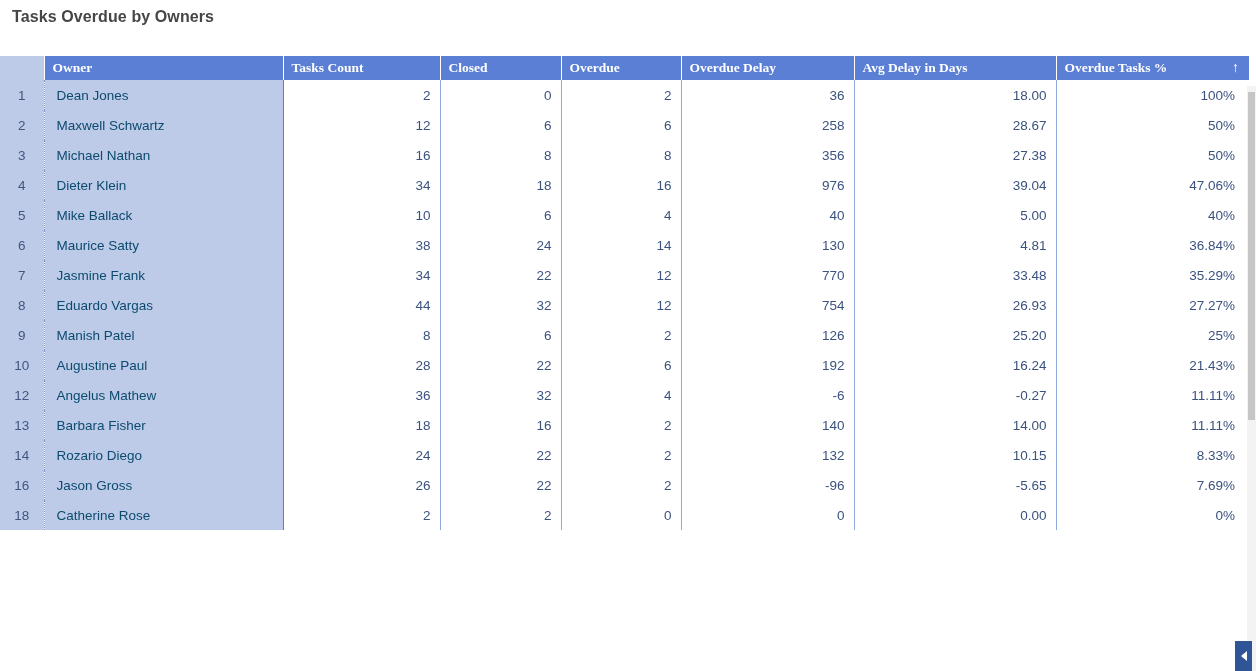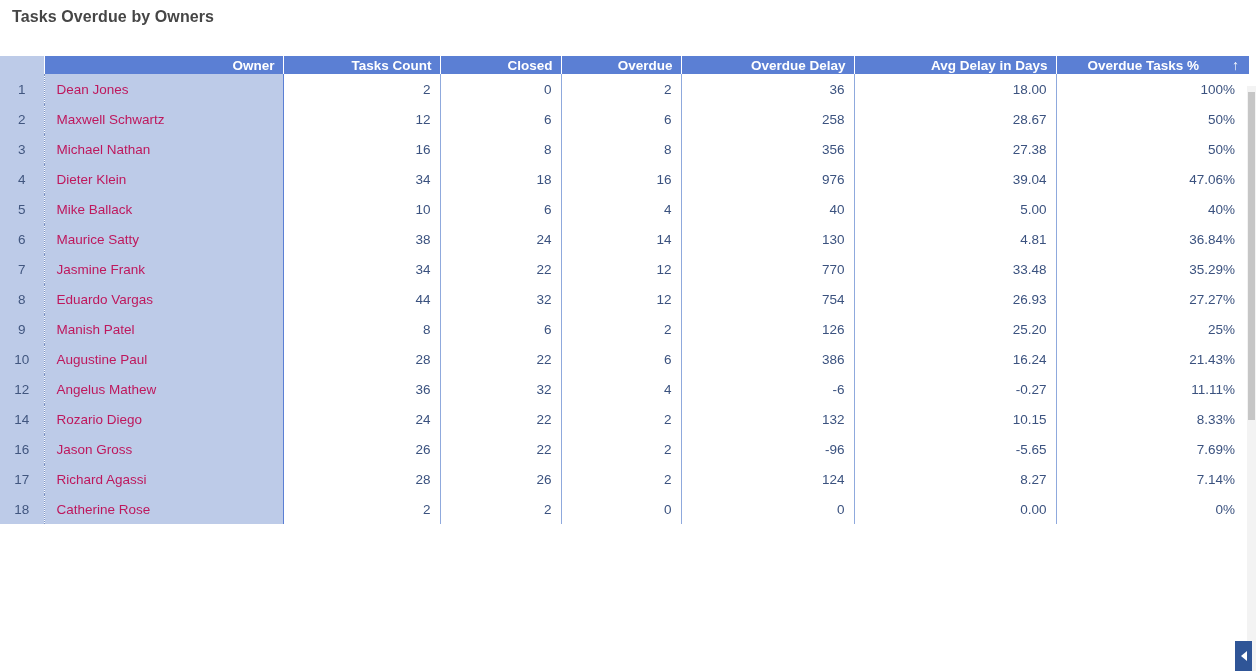--- a/index.html
+++ b/index.html
@@ -53,31 +53,32 @@
   col.c-owner  { width: 239px; }
   col.c-tasks  { width: 157px; }
   col.c-closed { width: 121px; }
   col.c-over   { width: 120px; }
   col.c-delay  { width: 173px; }
   col.c-avg    { width: 202px; }
   col.c-pct    { width: 193px; }
 
   
   thead th {
-    height: 18px;
+    height: 24px;
     background: #5b7fd4;
     color: #ffffff;
     font-weight: bold;
     font-size: 13.5px;
-    text-align: right;
+    text-align: left;
     padding: 0 8px;
     border-right: 1px solid #ffffff;
     white-space: nowrap;
     box-sizing: border-box;
     position: relative;
+    font-family: Liberation Serif, serif;
   }
   thead th.gutter-head {
     background: #bdcbe8;
     border-right: none;
     padding: 0;
   }
   thead th.owner-head {
     border-left: 1px solid #ffffff;
   }
   thead th.last-head {
@@ -114,21 +115,21 @@
   td.num {
     background: #bdcbe8;
     color: #41567f;
     text-align: center;
     padding: 0 6px;
     border-right: 1px dotted #7f95c4;
   }
 
   td.owner {
     background: #bdcbe8;
-    color: #be185d;
+    color: #0c4a6e;
     text-align: left;
     border-right: 1px solid #5b7fd4;
     padding-left: 12px;
   }
 
   td.numeric {
     text-align: right;
   }
   td.last-col {
     border-right: none;
@@ -297,65 +298,65 @@
             <td class="numeric">126</td>
             <td class="numeric">25.20</td>
             <td class="numeric last-col">25%</td>
           </tr>
           <tr>
             <td class="num">10</td>
             <td class="owner">Augustine Paul</td>
             <td class="numeric">28</td>
             <td class="numeric">22</td>
             <td class="numeric">6</td>
-            <td class="numeric">386</td>
+            <td class="numeric">192</td>
             <td class="numeric">16.24</td>
             <td class="numeric last-col">21.43%</td>
           </tr>
           <tr>
             <td class="num">12</td>
             <td class="owner">Angelus Mathew</td>
             <td class="numeric">36</td>
             <td class="numeric">32</td>
             <td class="numeric">4</td>
             <td class="numeric">-6</td>
             <td class="numeric">-0.27</td>
             <td class="numeric last-col">11.11%</td>
           </tr>
           <tr>
+            <td class="num">13</td>
+            <td class="owner">Barbara Fisher</td>
+            <td class="numeric">18</td>
+            <td class="numeric">16</td>
+            <td class="numeric">2</td>
+            <td class="numeric">140</td>
+            <td class="numeric">14.00</td>
+            <td class="numeric last-col">11.11%</td>
+          </tr>
+          <tr>
             <td class="num">14</td>
             <td class="owner">Rozario Diego</td>
             <td class="numeric">24</td>
             <td class="numeric">22</td>
             <td class="numeric">2</td>
             <td class="numeric">132</td>
             <td class="numeric">10.15</td>
             <td class="numeric last-col">8.33%</td>
           </tr>
           <tr>
             <td class="num">16</td>
             <td class="owner">Jason Gross</td>
             <td class="numeric">26</td>
             <td class="numeric">22</td>
             <td class="numeric">2</td>
             <td class="numeric">-96</td>
             <td class="numeric">-5.65</td>
             <td class="numeric last-col">7.69%</td>
           </tr>
           <tr>
-            <td class="num">17</td>
-            <td class="owner">Richard Agassi</td>
-            <td class="numeric">28</td>
-            <td class="numeric">26</td>
-            <td class="numeric">2</td>
-            <td class="numeric">124</td>
-            <td class="numeric">8.27</td>
-            <td class="numeric last-col">7.14%</td>
-          </tr>
-          <tr>
             <td class="num">18</td>
             <td class="owner">Catherine Rose</td>
             <td class="numeric">2</td>
             <td class="numeric">2</td>
             <td class="numeric">0</td>
             <td class="numeric">0</td>
             <td class="numeric">0.00</td>
             <td class="numeric last-col">0%</td>
           </tr>
         </tbody>

